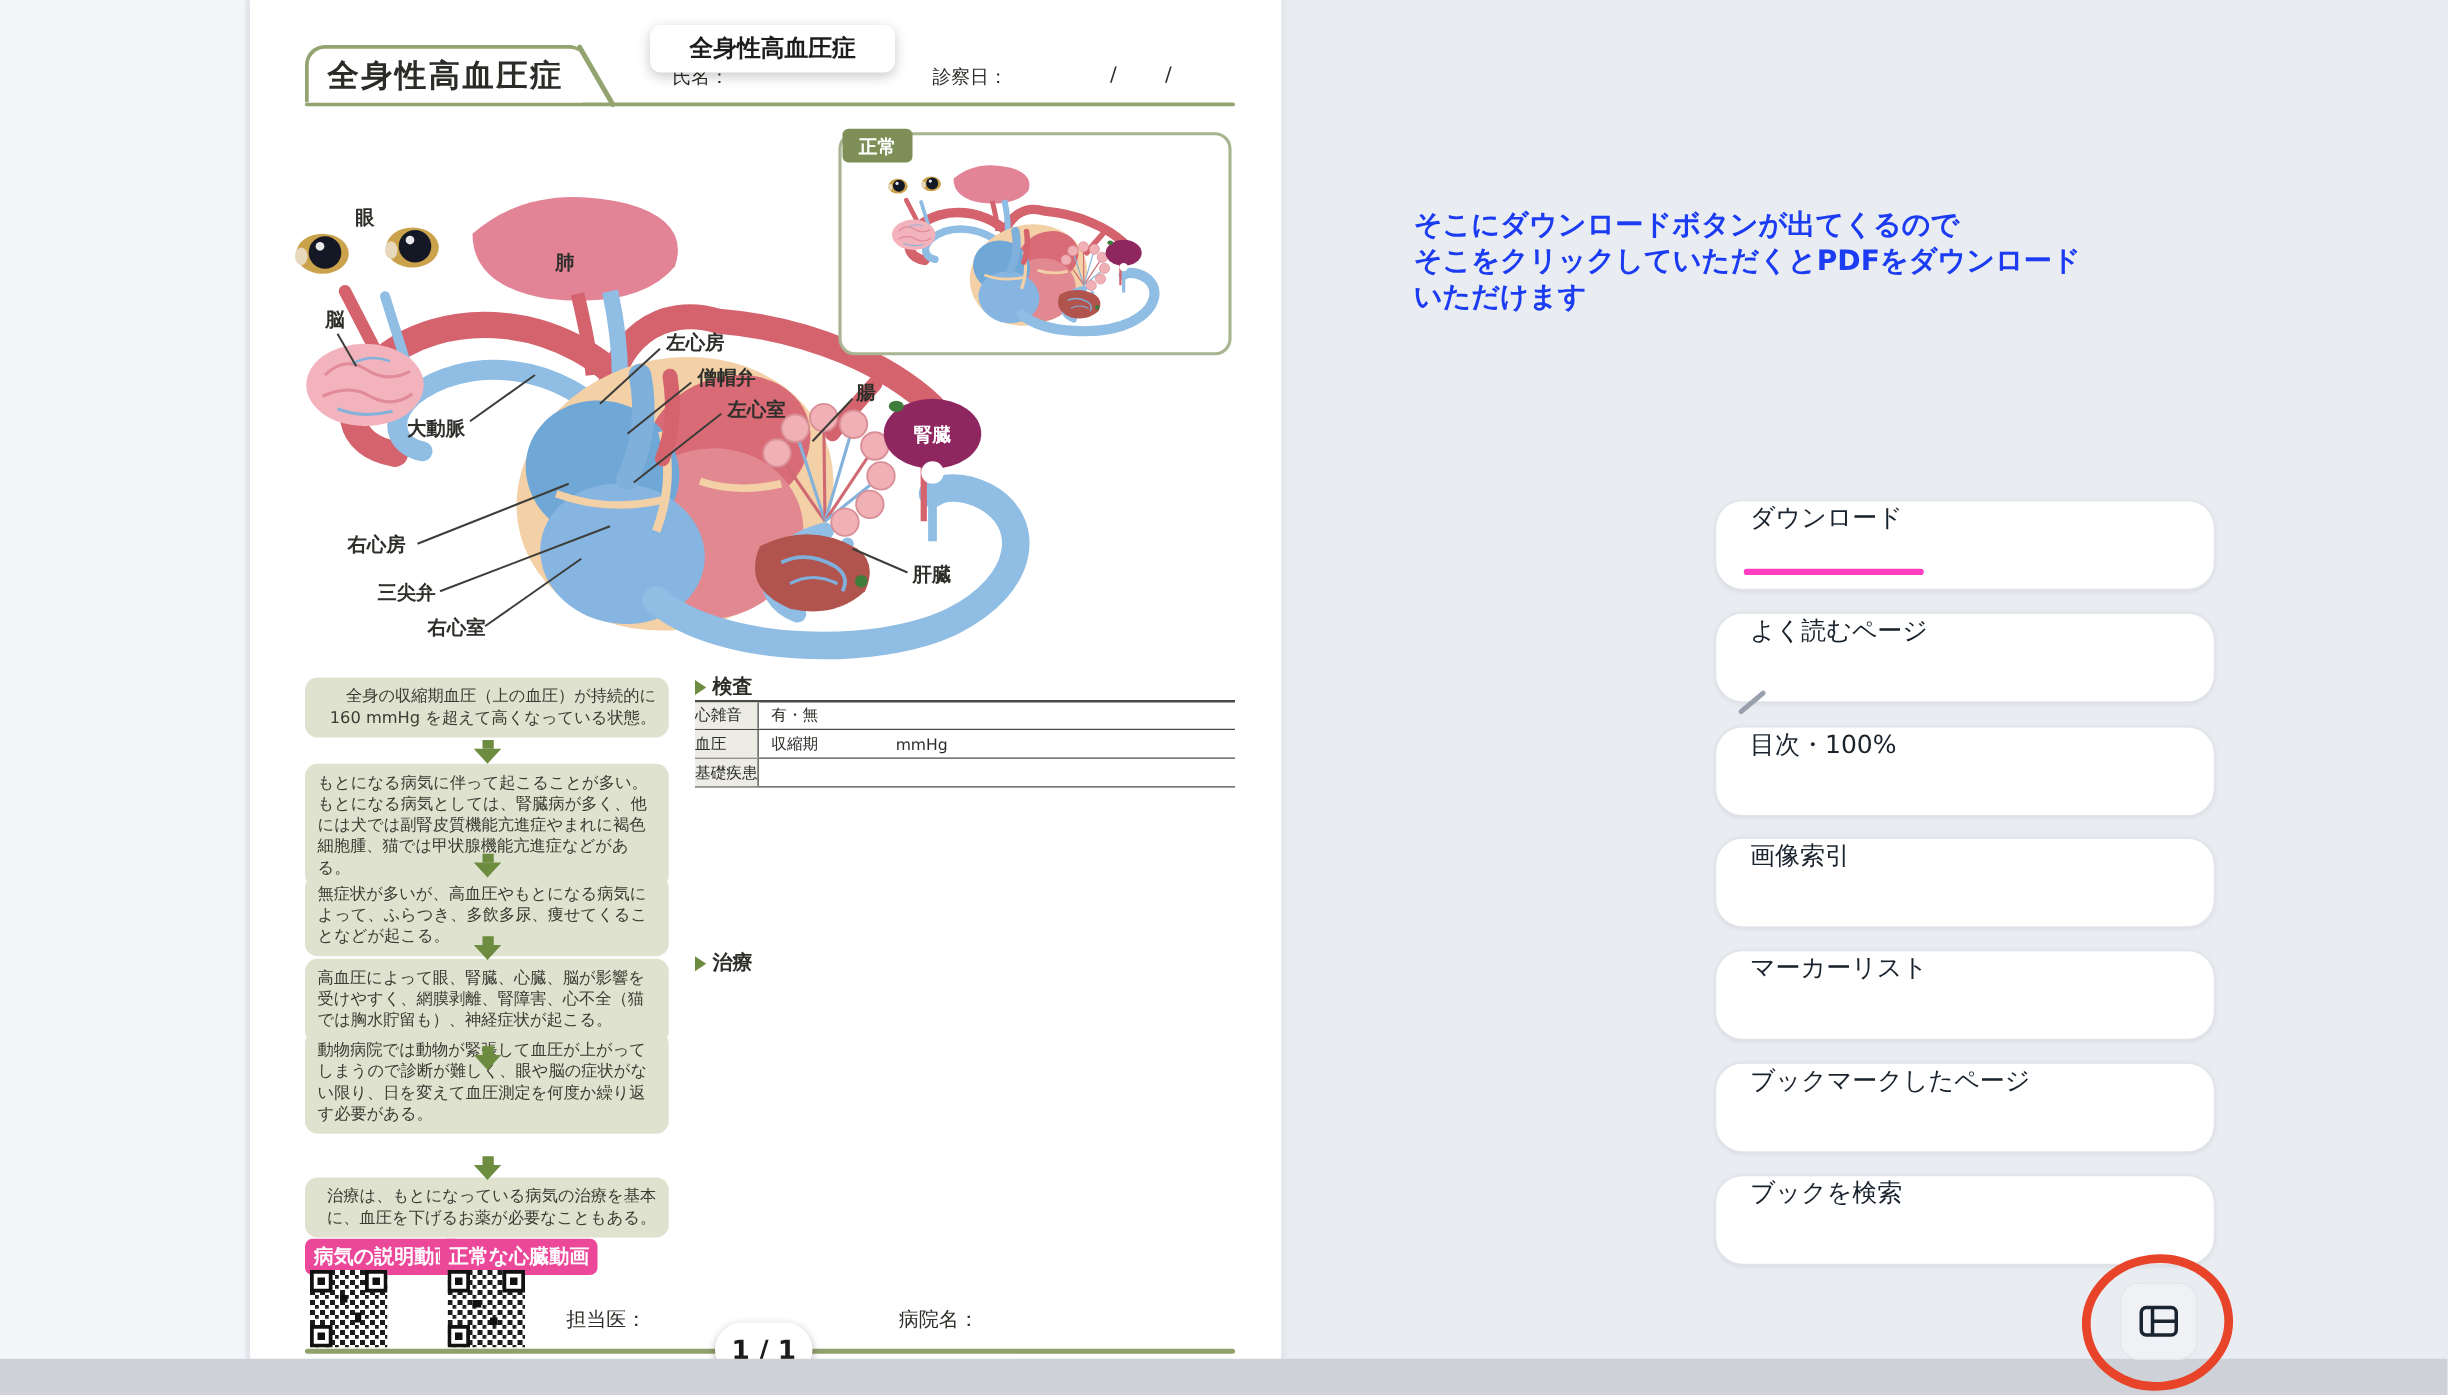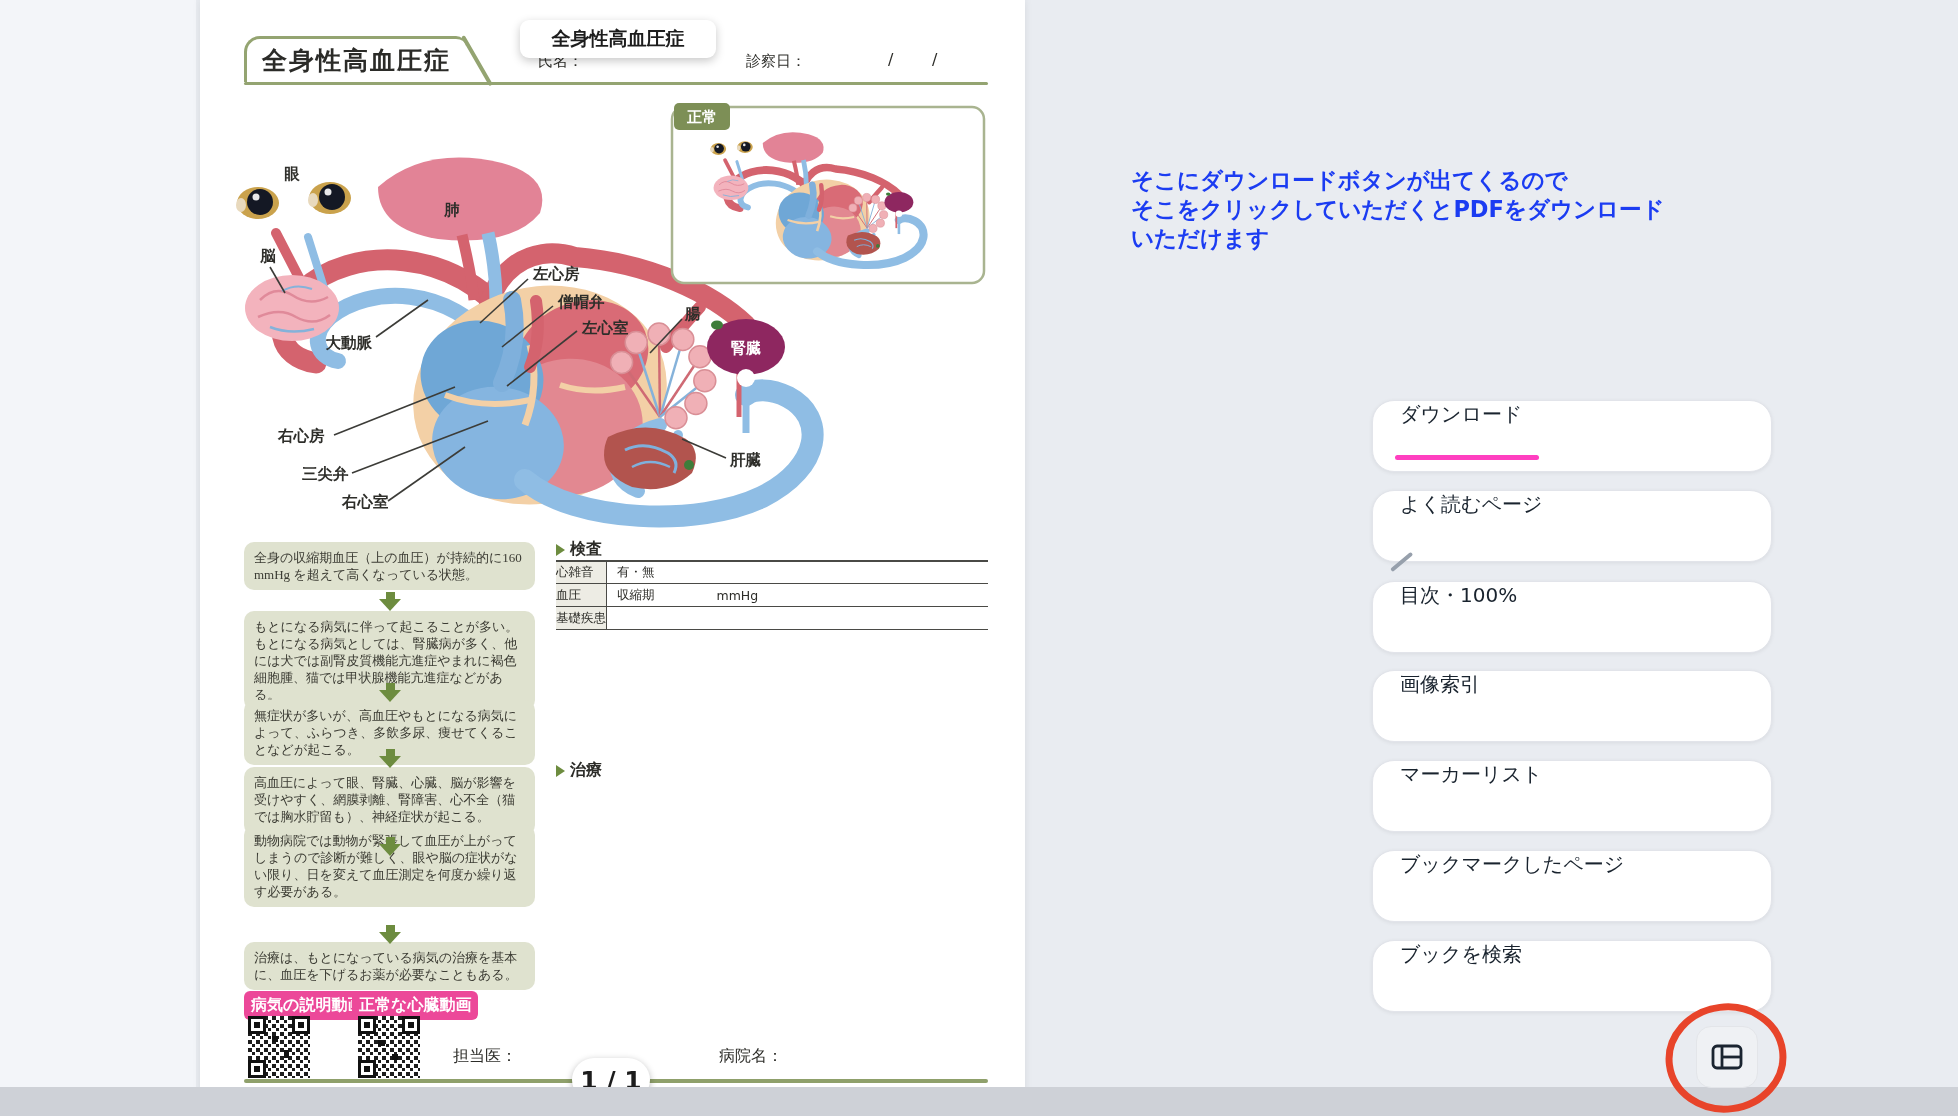--- a/index.html
+++ b/index.html
@@ -13,39 +13,39 @@
   
   .title-tab { position:absolute; left:44px; top:36px; width:222px; height:46px; border:3.5px solid #94a471; border-bottom:none; border-right:none; border-radius:16px 10px 0 0; display:flex; align-items:center; justify-content:center; font-size:25px; font-weight:bold; color:#2b2b28; letter-spacing:2px; background:#fff; z-index:3; }
   .title-slant { position:absolute; left:261px; top:37px; width:3.5px; height:57px; background:#94a471; transform:rotate(-30deg); transform-origin:top left; border-radius:2px; z-index:3; }
   .header-rule { position:absolute; left:44px; top:82px; width:744px; height:3px; background:#94a471; border-radius:2px; }
   .tooltip { position:absolute; left:320px; top:20px; width:196px; height:38px; background:#fff; border-radius:9px; box-shadow:0 3px 10px rgba(0,0,0,.22); display:flex; align-items:center; justify-content:center; font-size:19px; font-weight:bold; color:#1d1d1d; z-index:4; }
   .hfield { position:absolute; font-size:15px; color:#2c2c28; }
   .slash { position:absolute; font-size:16px; color:#2c2c28; }
 
   
   .fbox { position:absolute; left:44px; width:291px; background:#dfe2cf; border-radius:10px; color:#3b3b33; font-size:13px; line-height:17px; padding:7px 10px; }
-  .fbox.center { text-align:left;font-family:Liberation Serif, serif; }
+  .fbox.center { text-align:right; }
   .farrow { position:absolute; left:179px; width:22px; z-index:2; }
   .farrow .stem { width:9px; height:7px; background:#6d8c3f; margin:0 auto; }
   .farrow .head { width:0; height:0; border-left:11px solid transparent; border-right:11px solid transparent; border-top:12px solid #6d8c3f; }
   .vbadge { position:absolute; background:#ec4899; color:#fff; font-size:16px; font-weight:bold; padding:4px 7px; border-radius:6px; }
   .vbadge::after { content:""; position:absolute; left:28px; bottom:-7px; border-left:6px solid transparent; border-right:6px solid transparent; border-top:8px solid #6e8444; }
   .qr { position:absolute; }
 
   
   .sec-h { position:absolute; font-size:16px; font-weight:bold; color:#2c2c28; display:flex; align-items:center; gap:5px; }
   .tri { width:0; height:0; border-top:6px solid transparent; border-bottom:6px solid transparent; border-left:9px solid #6d8c3f; display:inline-block; }
   .exam-table { position:absolute; left:356px; top:560px; width:432px; border-top:2px solid #4a4a46; }
   .xrow { display:flex; border-bottom:1.5px solid #4a4a46; align-items:stretch; font-size:12.5px; color:#2c2c28; }
   .xrow .h { width:51px; background:#edece4; display:flex; align-items:center; padding-left:0; border-right:1.5px solid #4a4a46; }
   .xrow .v { flex:1; display:flex; align-items:center; padding-left:10px; gap:62px; }
 
   
   .doc-line { position:absolute; left:44px; top:1079px; width:744px; height:3.5px; background:#8fa06b; border-radius:2px; z-index:3; }
-  .pill { position:absolute; left:372px; top:1058px; width:78px; height:44px; background:#fff; border-radius:22px; box-shadow:0 2px 7px rgba(0,0,0,.28); display:flex; align-items:center; justify-content:center; font-size:25px; font-weight:bold; color:#1c1c1c; z-index:5; }
+  .pill { position:absolute; left:372px; top:1058px; width:78px; height:44px; background:#fff; border-radius:22px; box-shadow:0 2px 7px rgba(0,0,0,.28); display:flex; align-items:center; justify-content:center; font-size:21px; font-weight:bold; color:#1c1c1c; z-index:5; }
   .brand { position:absolute; left:676px; top:1089px; width:112px; font-size:17px; font-weight:bold; color:#33383e; letter-spacing:.5px; z-index:4; white-space:nowrap; }
 
   
   .instructions { position:absolute; left:1131px; top:166px; width:560px; font-size:22.5px; font-weight:bold; color:#1b3cf2; line-height:29px; z-index:2; }
   .menu-btn { position:absolute; left:1372px; width:400px; height:72px; background:#fff; border:1px solid #e2e4ea; border-radius:22px; box-shadow:0 1px 4px rgba(0,0,0,.07); display:flex; align-items:flex-start; padding-left:27px; font-size:20px; color:#19232e; cursor:pointer; z-index:2; }
   .pink-underline { position:absolute; left:22px; bottom:11px; width:144px; height:5px; background:#ff3fc0; border-radius:3px; }
   .pencil-mark { position:absolute; left:1388px; top:560px; width:27px; height:3.5px; background:#97a0ac; border-radius:2px; transform:rotate(-40deg); z-index:3; }
   .book-btn { position:absolute; left:1696px; top:1026px; width:62px; height:62px; background:#eff1f4; border:1px solid #e3e5e9; border-radius:15px; display:flex; align-items:center; justify-content:center; cursor:pointer; z-index:3; }
   .red-circle { position:absolute; left:1660px; top:999px; z-index:4; pointer-events:none; }
 </style>

